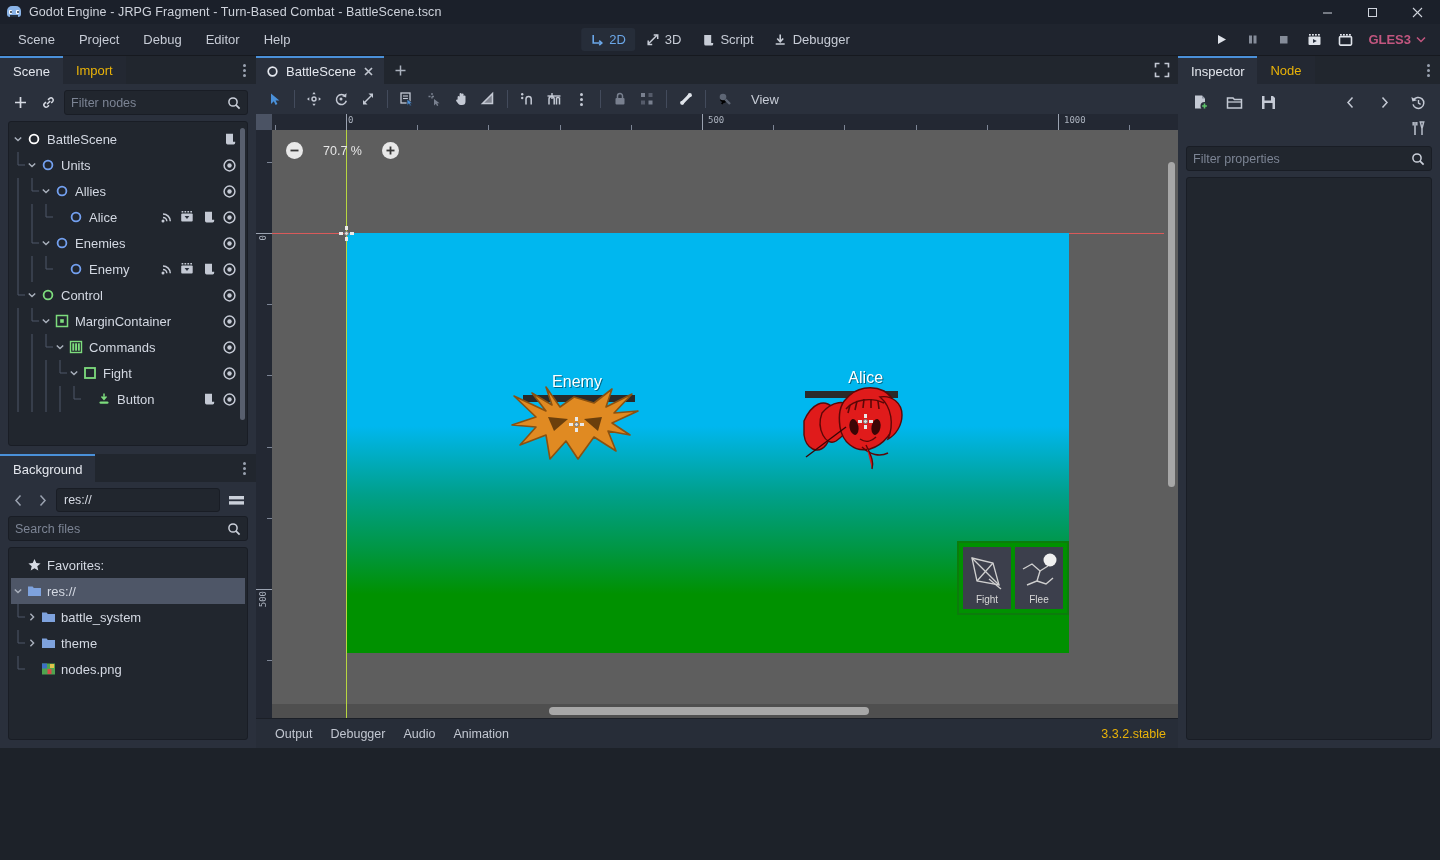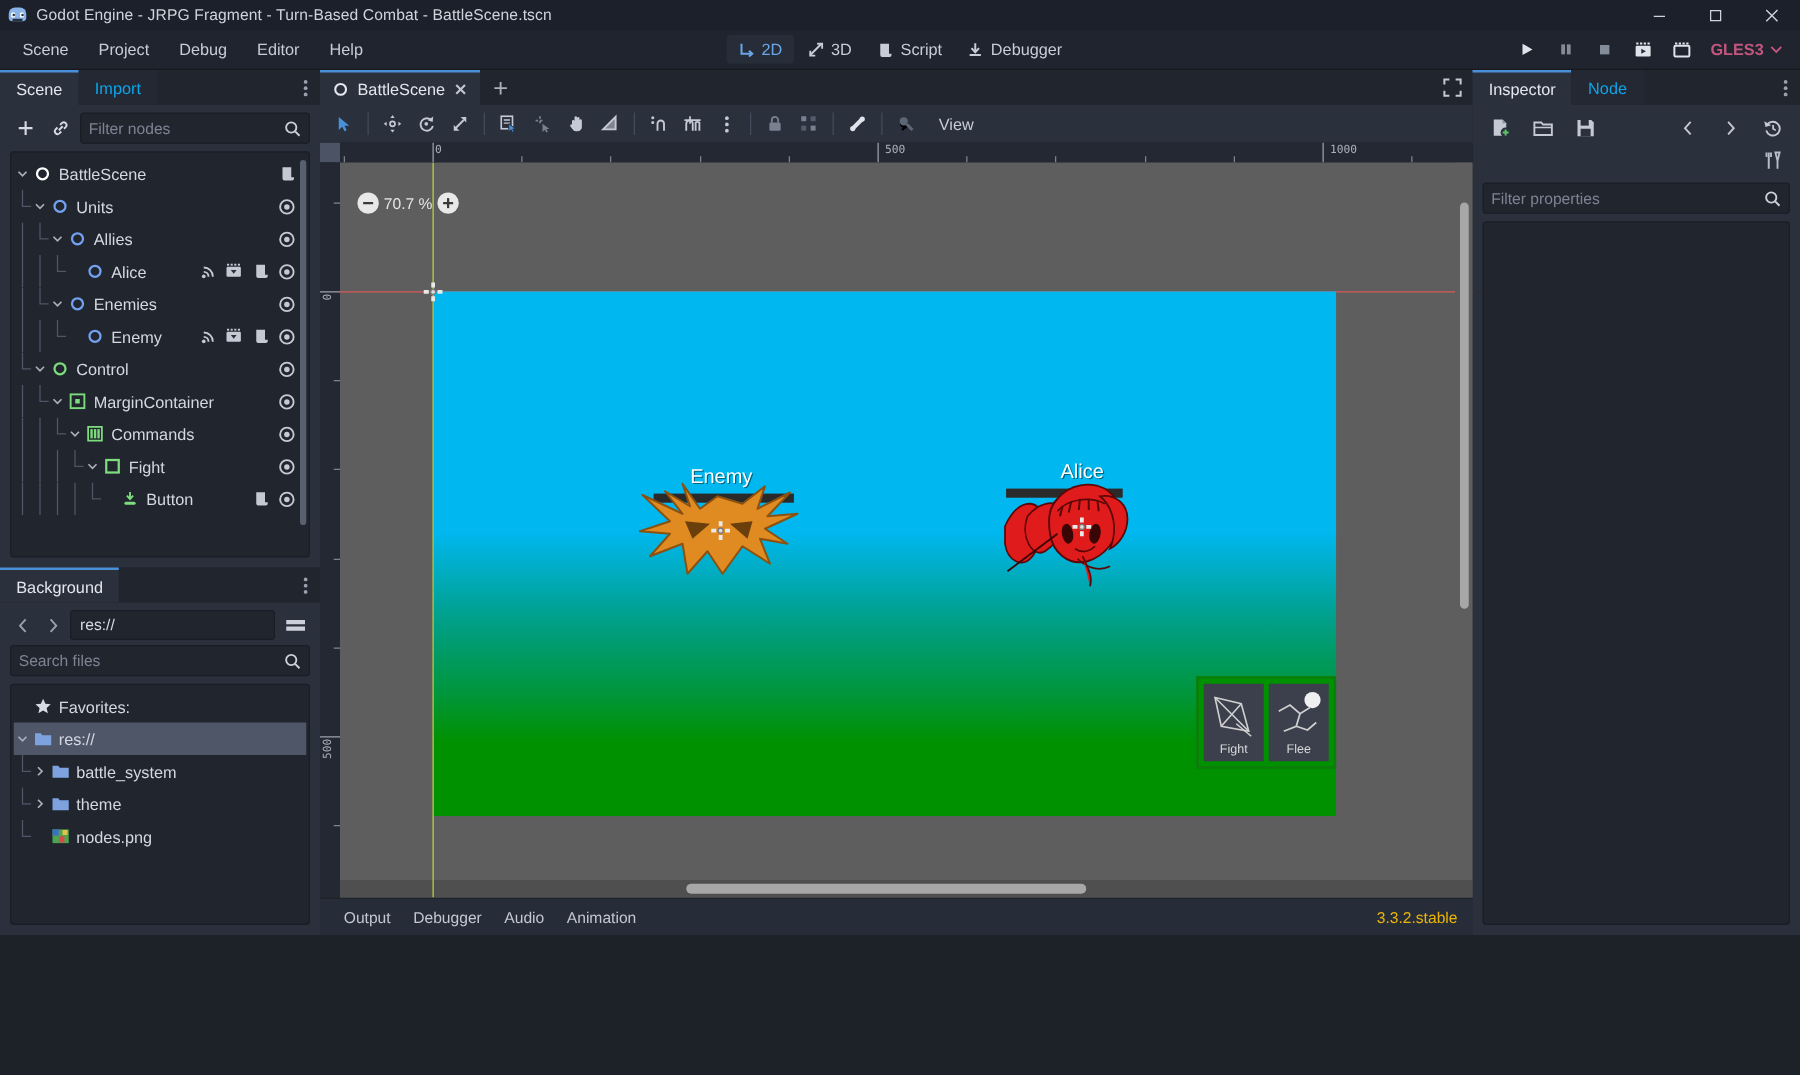--- a/index.html
+++ b/index.html
@@ -46,21 +46,21 @@
   .rt-btn { width: 28px; height: 24px; display: flex; align-items: center; justify-content: center; border-radius: 3px; }
   .gles { color: #c2567f; font-size: 13px; font-weight: bold; display: flex; align-items: center; gap: 5px; padding: 3px 6px; border-radius: 3px; }
 
   
   .body { flex: 1; display: flex; min-height: 0; background: #21262e; }
 
   
   .leftcol { width: 256px; flex: 0 0 256px; display: flex; flex-direction: column; background: #21262e; }
   .panel { background: #262b36; display: flex; flex-direction: column; min-height: 0; }
   .dock-tabs { height: 28px; flex: 0 0 28px; display: flex; align-items: stretch; background: #21262e; position: relative; }
-  .dock-tab { display: flex; align-items: center; padding: 0 13px; font-size: 13px; color: #0ea5e9; background: #232832; }
+  .dock-tab { display: flex; align-items: center; padding: 0 13px; font-size: 13px; color: #eab308; background: #232832; }
   .dock-tab.active { color: #e4e7ee; background: #2a303c; border-top: 2px solid #4a90d9; padding-top: 0; }
   .dock-menu-dots { position: absolute; right: 6px; top: 0; bottom: 0; display: flex; align-items: center; padding: 0 4px; }
   .dots-v { display: flex; flex-direction: column; gap: 2px; }
   .dots-v i { width: 3px; height: 3px; background: #9aa2b0; border-radius: 50%; display: block; }
 
   .panel-inner { background: #2a303c; flex: 1; display: flex; flex-direction: column; min-height: 0; padding: 0; }
   .toolrow { display: flex; align-items: center; gap: 4px; padding: 6px 8px; flex: 0 0 auto; }
   .icon-btn { width: 24px; height: 24px; display: flex; align-items: center; justify-content: center; border-radius: 3px; color: #c4c9d4; }
   .search-field {
     flex: 1; height: 25px; background: #21262e; border: 1px solid #191d25; border-radius: 3px;
@@ -121,21 +121,21 @@
 
   .canvas-main { flex: 1; display: flex; min-height: 0; position: relative; }
   .ruler-v { width: 16px; flex: 0 0 16px; background: #232833; position: relative; overflow: hidden; }
   .tickv { position: absolute; right: 0; height: 1px; background: #7d8595; }
   .tickv.minor { width: 5px; }
   .tickv.major { width: 16px; background: #9aa2b0; }
   .tickv-lbl { position: absolute; font-size: 9px; color: #aab1bd; font-family: "DejaVu Sans Mono", monospace;
                writing-mode: vertical-rl; transform: rotate(180deg); left: 2px; }
 
   .viewport { flex: 1; position: relative; background: #5e5e5e; overflow: hidden; }
-  .zoomctl { position: absolute; left: 14px; top: 12px; display: flex; align-items: center; gap: 4px; z-index: 30; margin-top: 12px; }
+  .zoomctl { position: absolute; left: 14px; top: 12px; display: flex; align-items: center; gap: 20px; z-index: 30; }
   .zbtn { width: 17px; height: 17px; border-radius: 50%; background: #e8e8e8; color: #3a3a3a;
           display: flex; align-items: center; justify-content: center; font-size: 14px; line-height: 1; font-weight: bold; }
   .zlabel { color: #e6e6e6; font-size: 12.5px; }
 
   .guide-v { position: absolute; top: 0; bottom: 0; width: 1px; background: #b8d641; z-index: 5; }
   .guide-h { position: absolute; left: 0; right: 0; height: 1px; background: #d95a5a; z-index: 5; }
 
   .game-frame { position: absolute; overflow: hidden; z-index: 8; }
   .sky { position: absolute; inset: 0; background: linear-gradient(to bottom, #00b7ef 0%, #00b7ef 46%, #00a08c 62%, #00963f 76%, #009100 86%, #009100 100%); }
 

